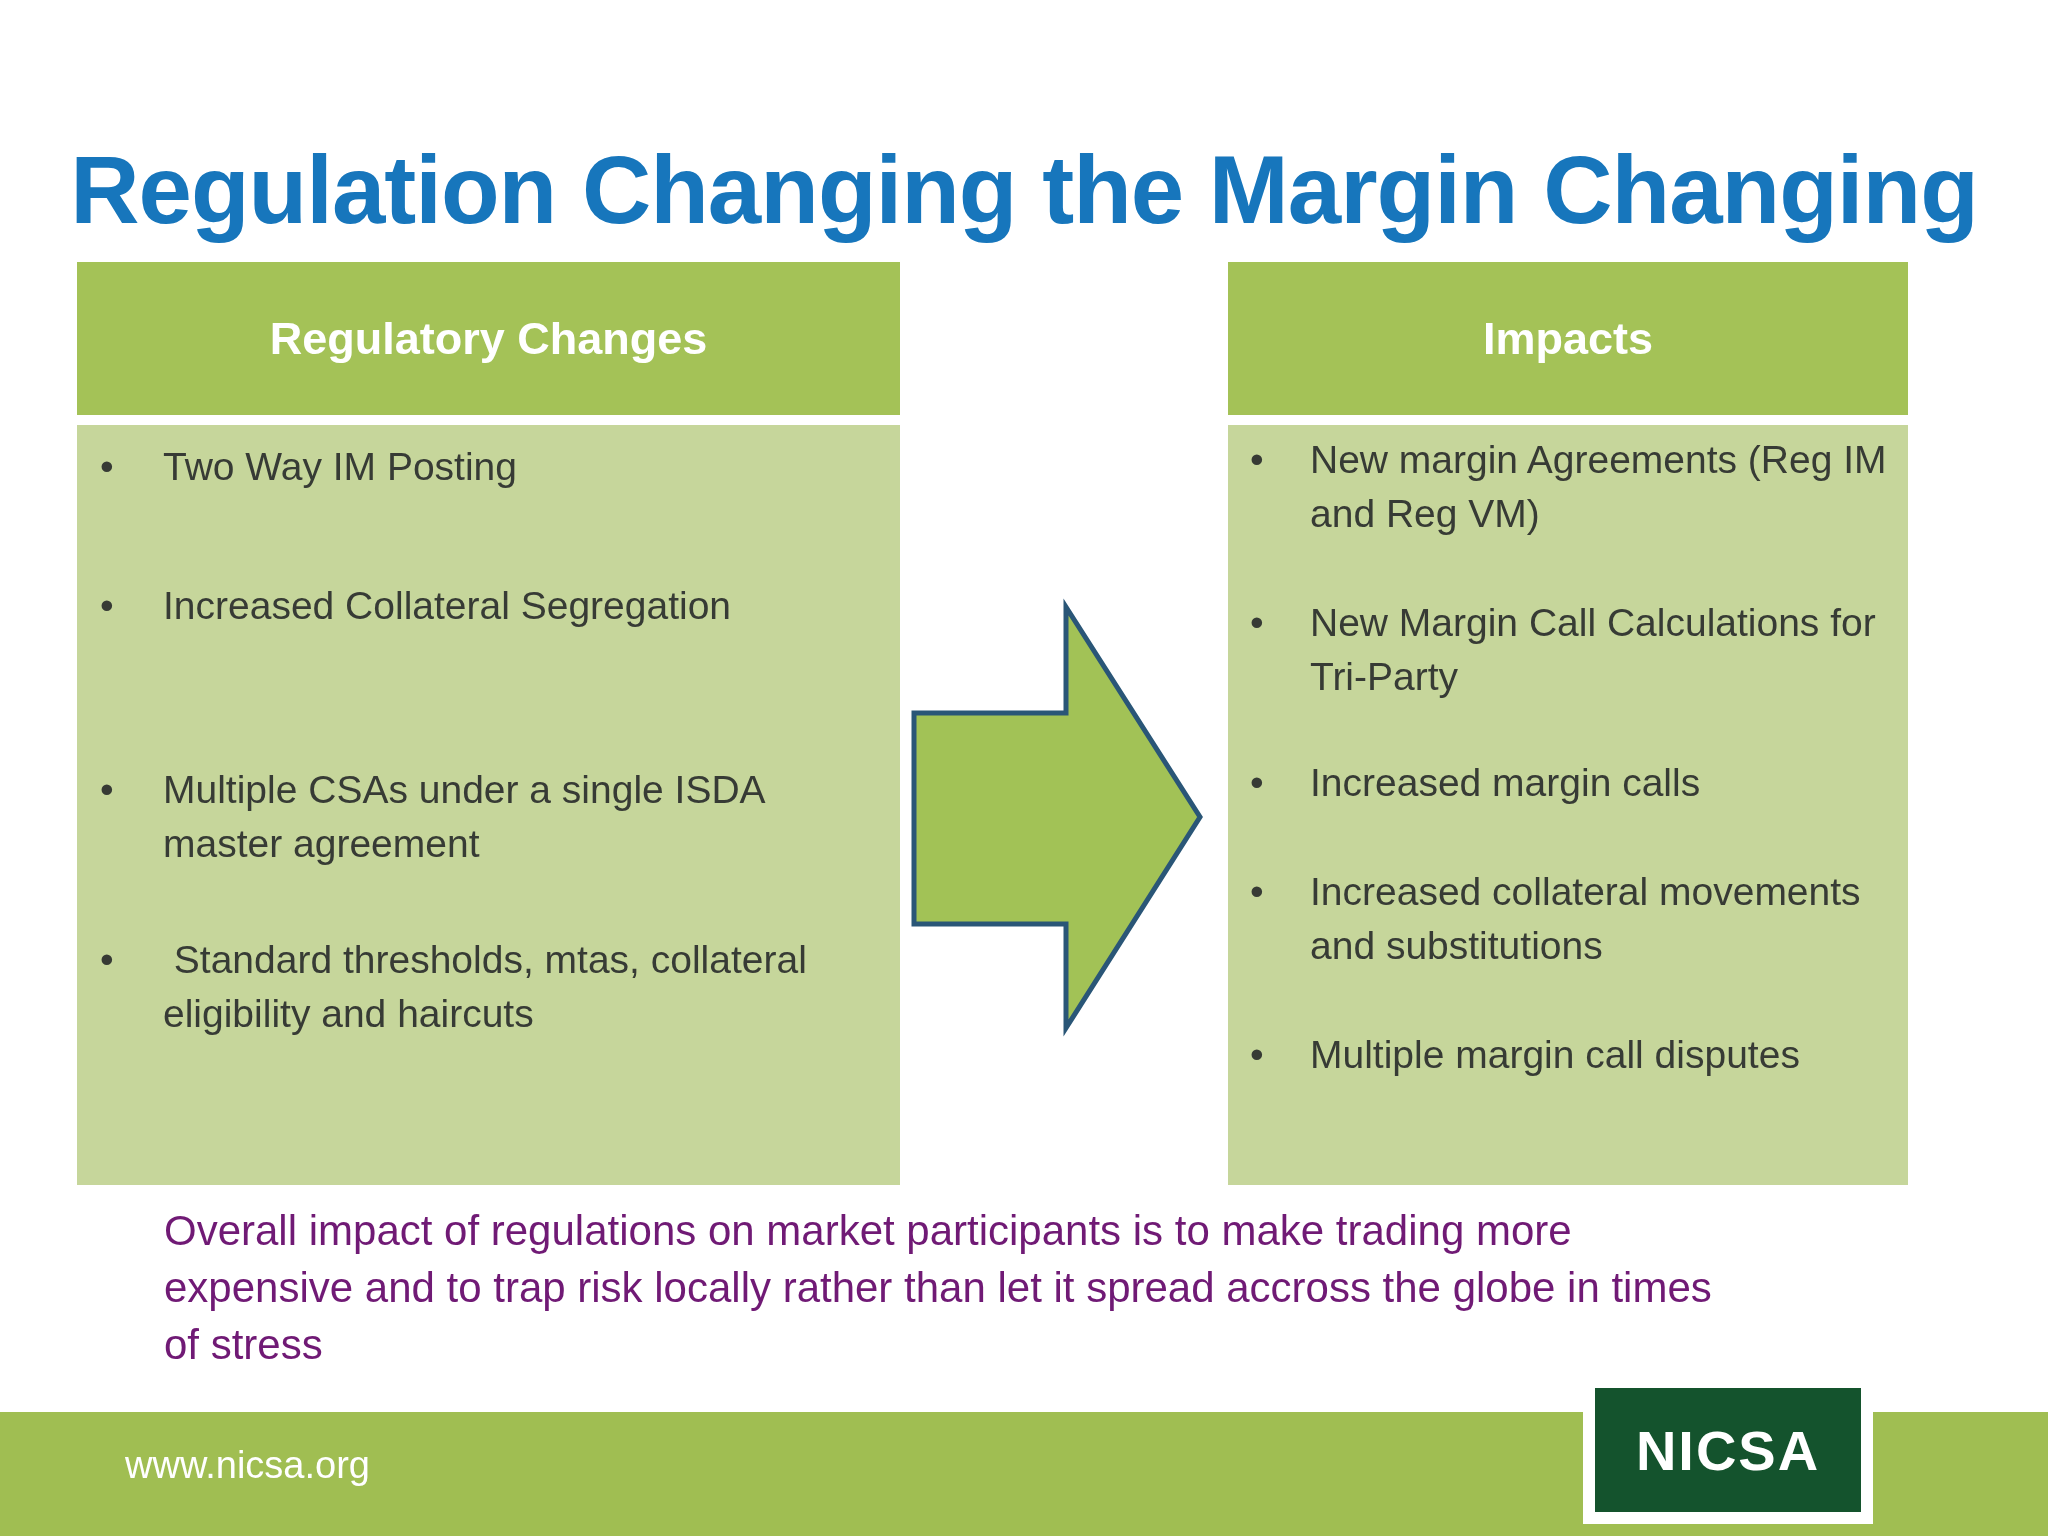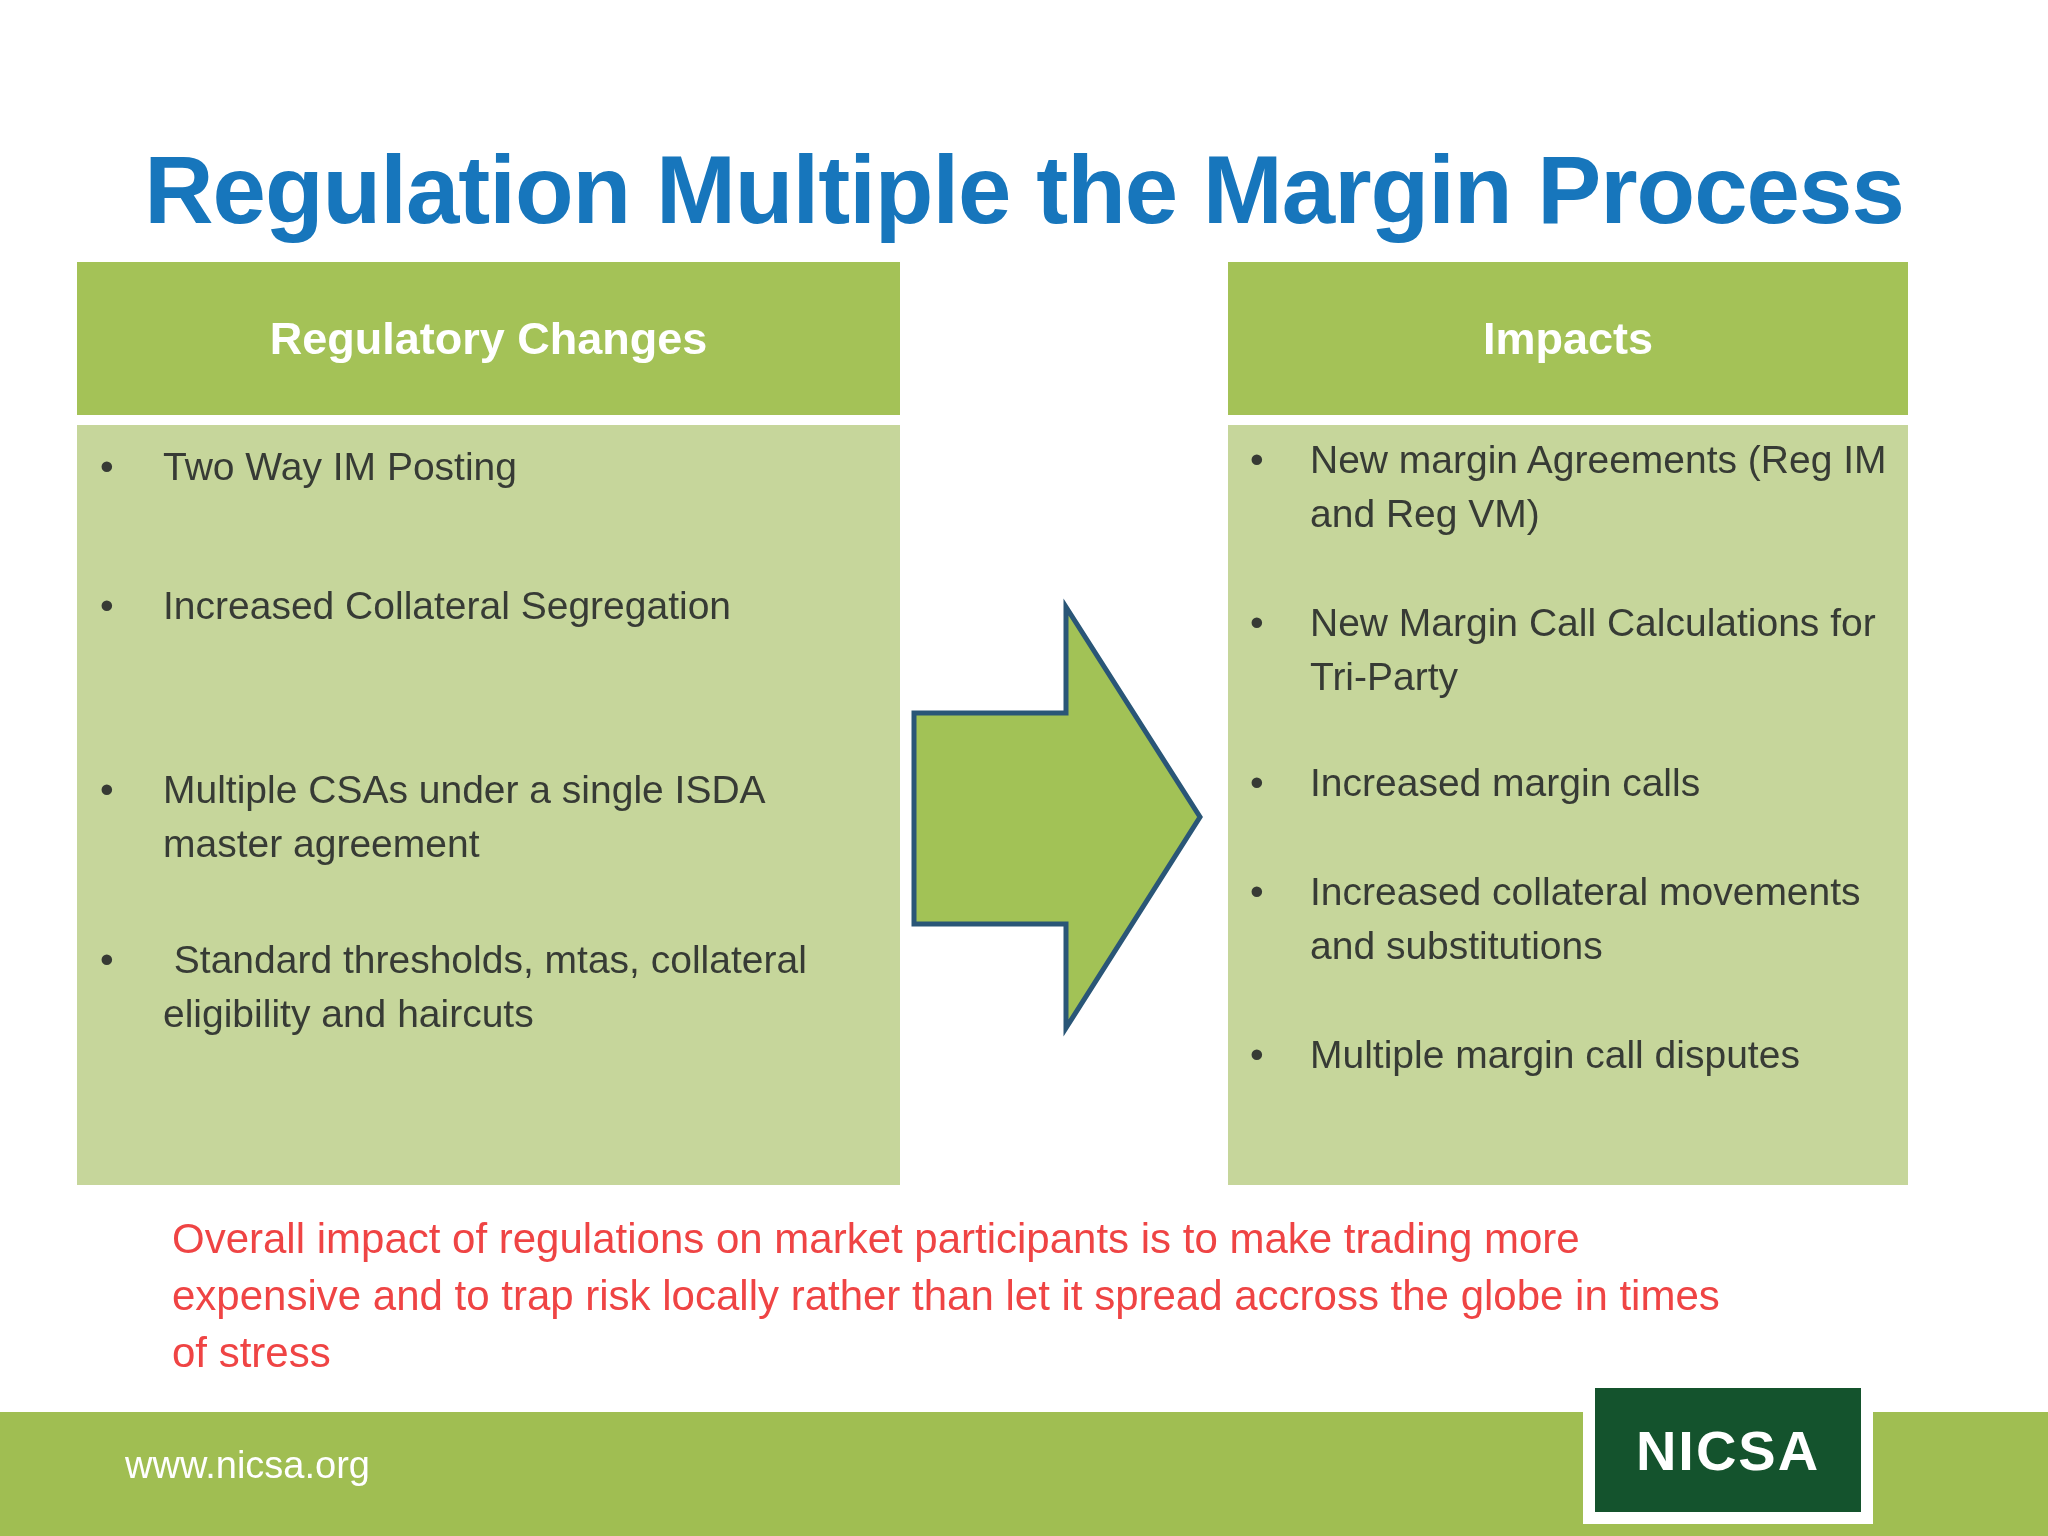--- a/index.html
+++ b/index.html
@@ -76,24 +76,24 @@
   
   .arrow{
     position:absolute;
     left:905px;top:598px;
     width:300px;height:440px;
   }
   
   .summary{
     position:absolute;
     left:160px;top:1198px;
-    margin:12px;
+    margin:4px;
     font-size:42px;
     line-height:57px;
-    color:#ef4444;
+    color:#701a75;
     white-space:pre;
   }
   
   .footer{
     position:absolute;
     left:0;bottom:0;
     width:2048px;height:124px;
     background:#A0BE52;
   }
   .footer-url{
@@ -120,21 +120,21 @@
     font-weight:bold;
     font-size:56px;
     letter-spacing:2px;
   }
 </style>
 </head>
 <body>
 
 <div class="slide">
 
-  <h1 class="title">Regulation Multiple the Margin Process</h1>
+  <h1 class="title">Regulation Changing the Margin Changing</h1>
 
   <section class="panel panel-left">
     <div class="panel-header">Regulatory Changes</div>
     <ul class="panel-body">
       <li>
         <span class="marker">•</span>
         <span class="btext">Two Way IM Posting</span>
       </li>
       <li>
         <span class="marker">•</span>

